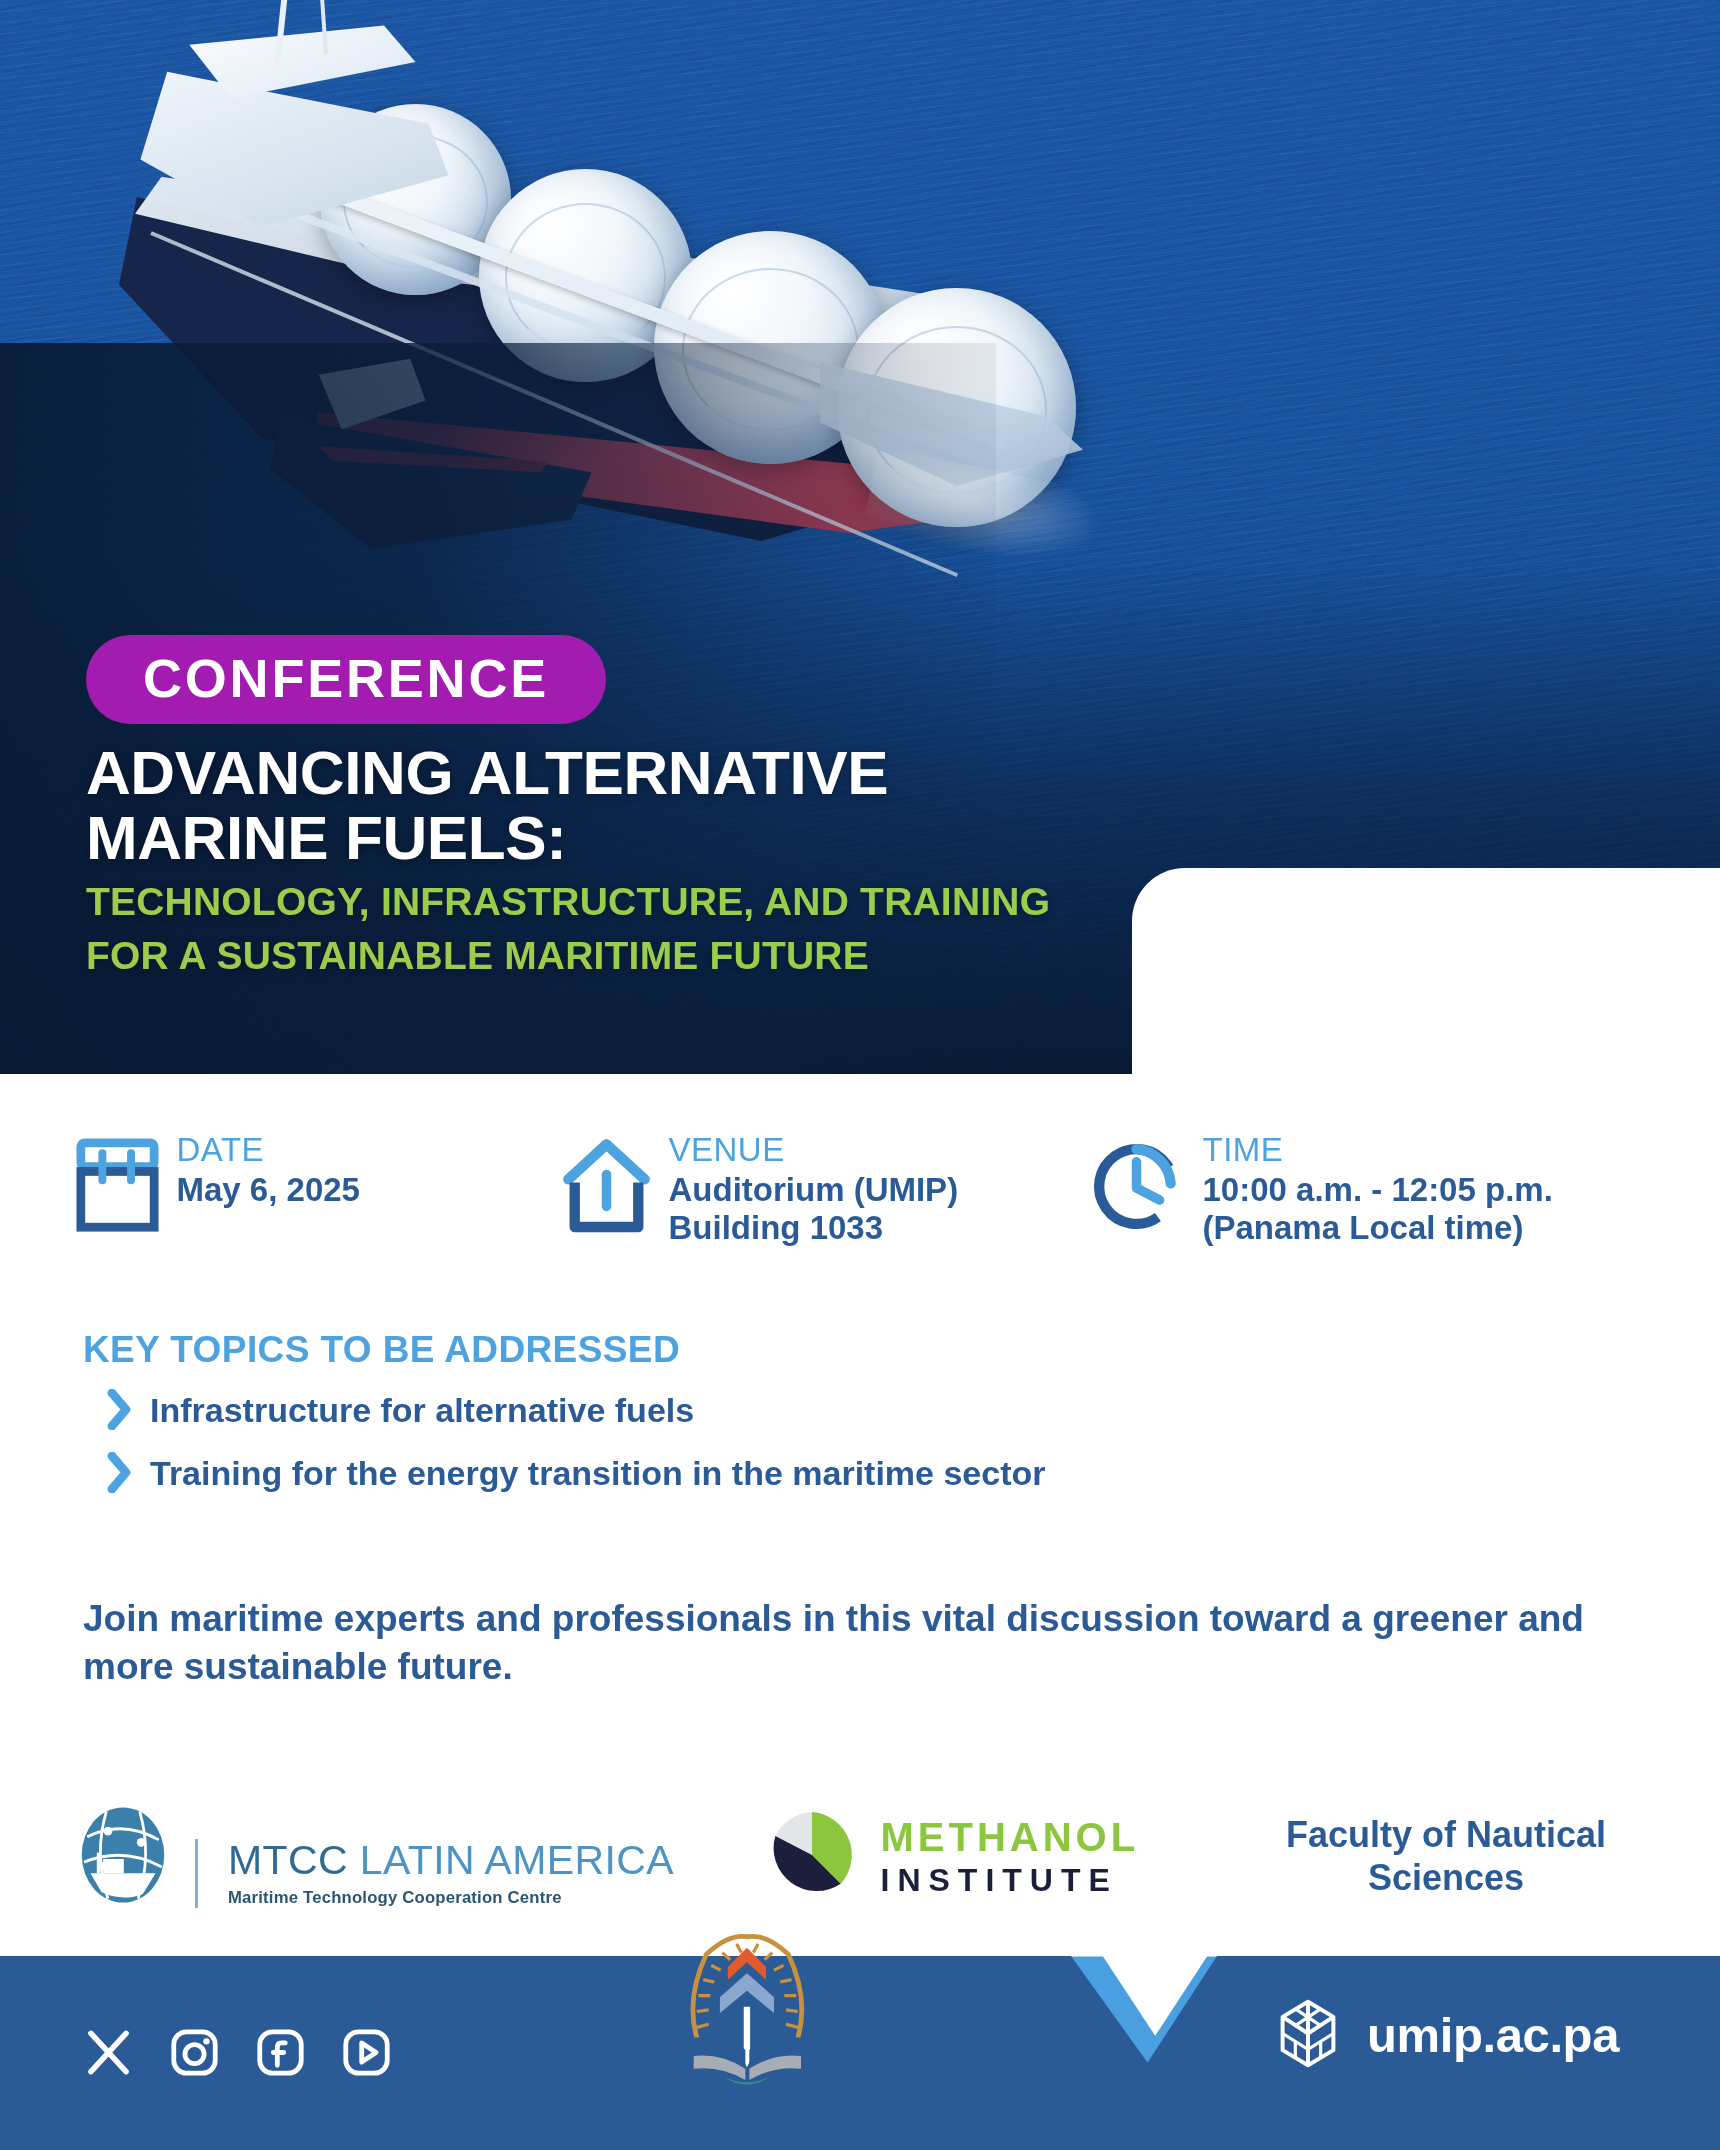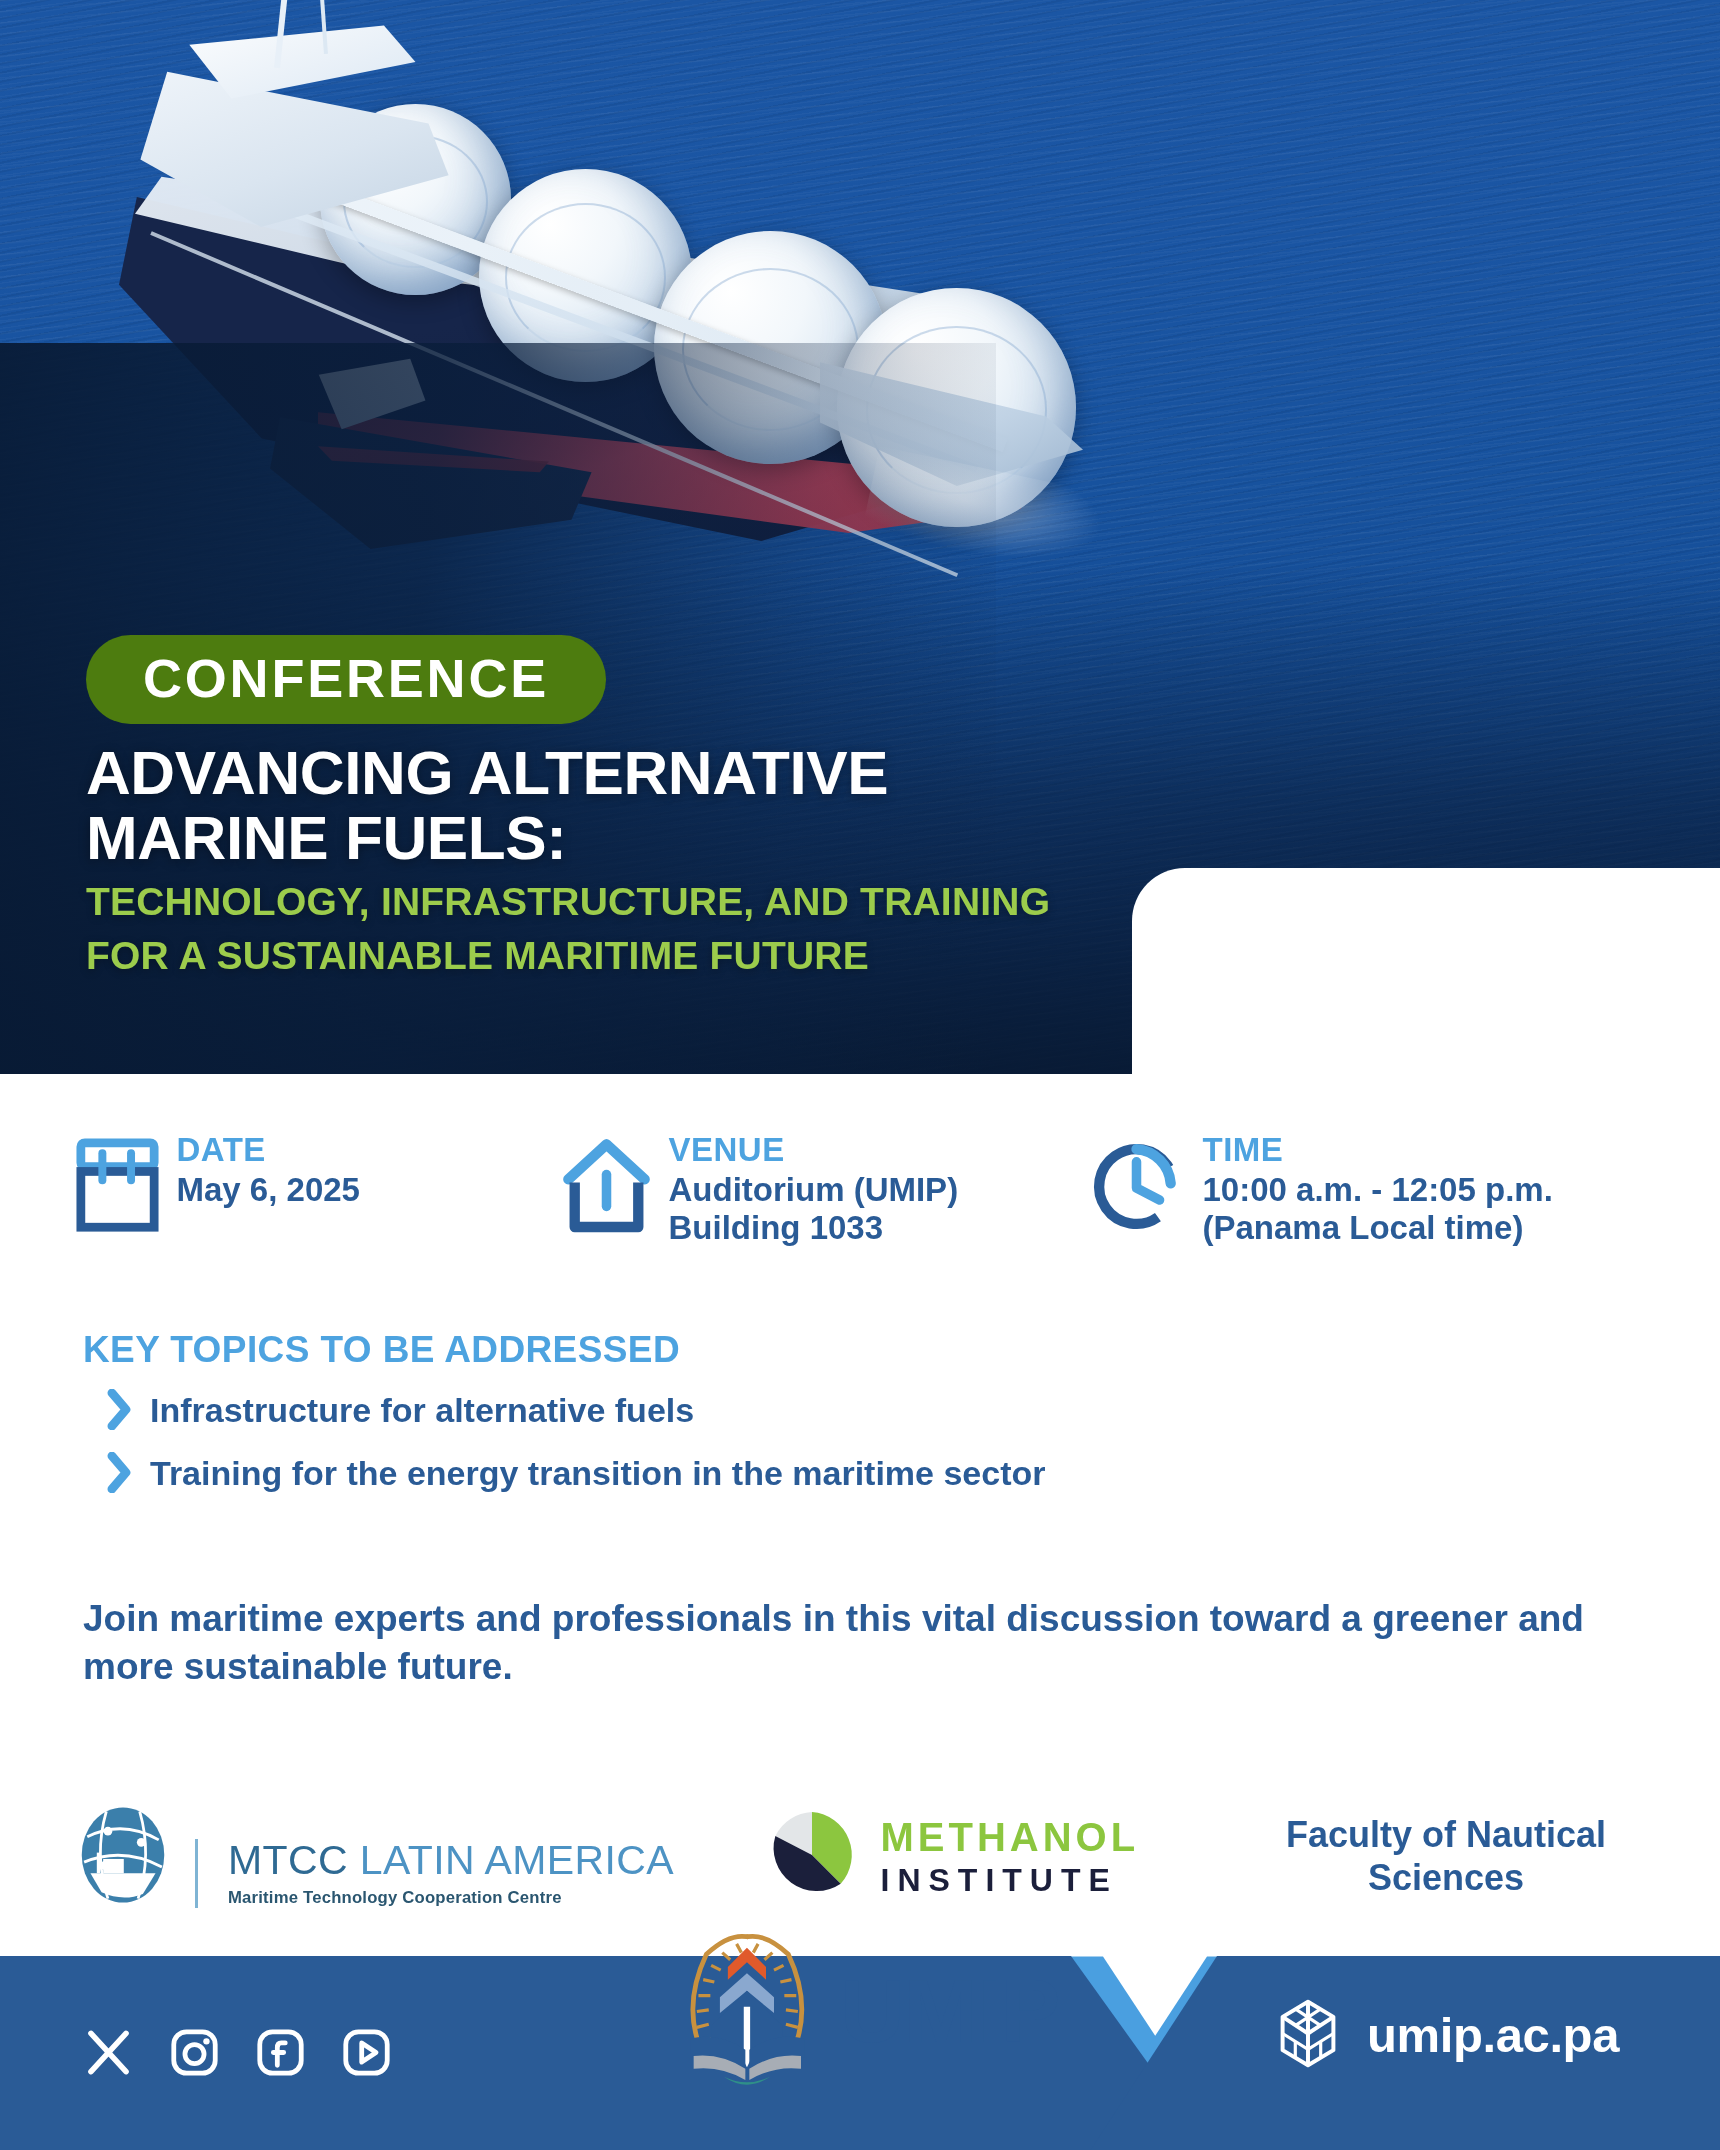--- a/index.html
+++ b/index.html
@@ -140,21 +140,21 @@
   
   .hero-notch {
     position:absolute; right:0px; bottom:0px; width:589px; height:206px;
     background:#ffffff;
     border-top-left-radius:53px;
   }
 
   
   .hero-text { position:absolute; left:86px; bottom:96px; width:1274px; z-index:6; }
   .pill {
-    display:inline-block; background:#4d7c0f; color:#fff;
+    display:inline-block; background:#a21caf; color:#fff;
     font-size:54px; font-weight:bold; letter-spacing:2.8px;
     padding:16px 57px 19px 57px; border-radius:48px; line-height:1;
     margin-bottom:17.5px;
   }
   .h1 {
     color:#fff; font-size:62px; font-weight:bold; line-height:1.04;
     letter-spacing:-0.4px; text-shadow:0 2.4px 11px rgba(0,0,0,.35);
   }
   .h2 {
     color:#9ccc4c; font-size:39px; font-weight:bold; line-height:1.10;
@@ -166,21 +166,21 @@
   .info-row {
     position:absolute; left:76px; top:1133px; width:1593px;
     display:flex; align-items:flex-start; gap:0;
   }
   .info-item { display:flex; align-items:flex-start; gap:17.5px; }
   .info-date { width:486px; }
   .info-venue { width:526px; }
   .info-time { width:558px; }
   .info-icon { flex:0 0 auto; padding-top:4.8px; }
   .info-label {
-    color:#4da3e0; font-size:33px; font-weight:bold; line-height:1;
+    color:#4da3e0; font-size:33px; font-weight:normal; line-height:1;
     letter-spacing:0.5px; margin-bottom:4.8px;
   }
   .info-value {
     color:#2a5b96; font-size:33px; font-weight:bold; line-height:1.16;
   }
 
   
   .topics { position:absolute; left:83px; top:1329px; width:1561px; }
   .topics-title {
     color:#4da3e0; font-size:37px; font-weight:bold; letter-spacing:0.4px;

